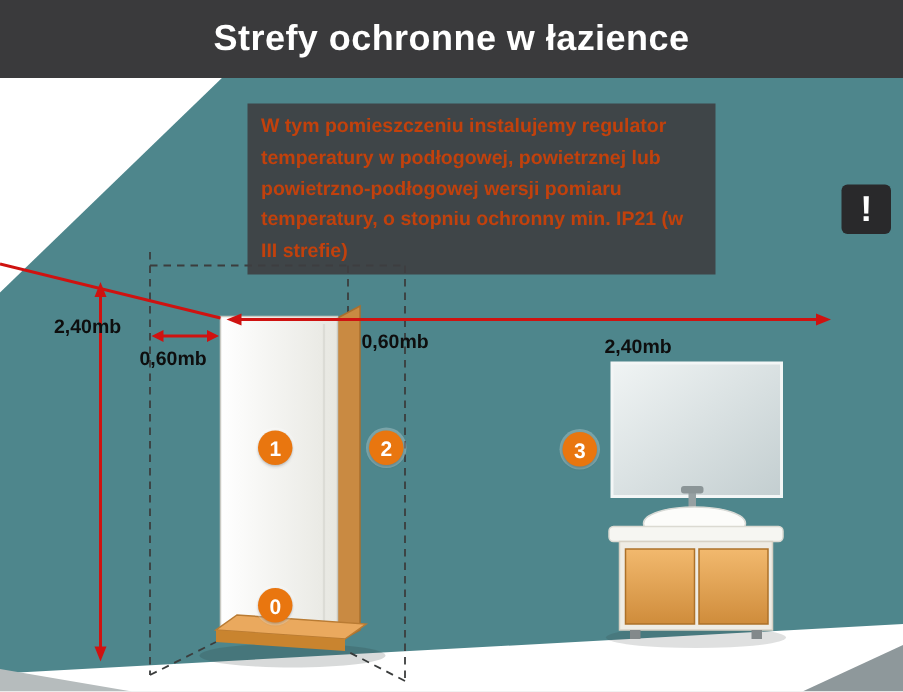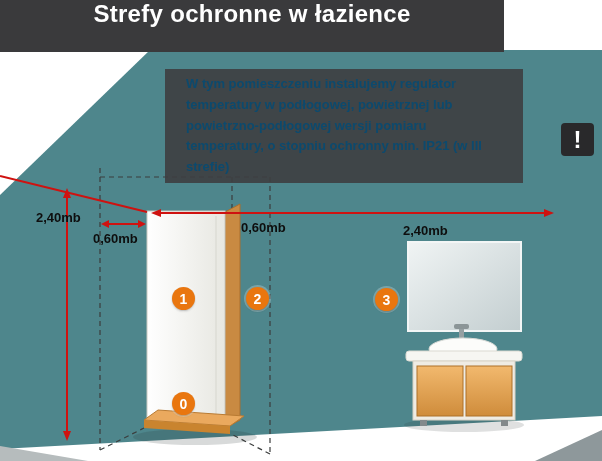--- a/index.html
+++ b/index.html
@@ -1,23 +1,23 @@
 <!DOCTYPE html>
 <html><head>
 <meta charset="utf-8">
 <style>
   *{margin:0;padding:0;box-sizing:border-box}
   body{font-family:"Liberation Sans",sans-serif;background:#dcdcdc}
   .stage{position:relative;width:602px;height:461px;overflow:hidden;background:#fff}
   .art{position:absolute;left:0;top:0}
-  .header{position:absolute;left:0;top:0;width:504px;height:52px;background:#3a3a3c;
-          display:flex;align-items:flex-start;justify-content:center;z-index:5}
+  .header{position:absolute;left:0;top:0;width:602px;height:52px;background:#3a3a3c;
+          display:flex;align-items:center;justify-content:center;z-index:5}
   .header span{color:#fff;font-size:24px;font-weight:bold;letter-spacing:.3px}
-  .infobox{position:absolute;left:165px;top:69px;width:358px;background:rgba(62,62,64,.9);
-           color:#0c4a6e;font-size:13px;font-weight:bold;line-height:1.6;padding:5px 21px;z-index:5}
+  .infobox{position:absolute;left:165px;top:69px;width:312px;background:rgba(62,62,64,.9);
+           color:#c2410c;font-size:13px;font-weight:bold;line-height:1.6;padding:5px 9px;z-index:5}
   .warn{position:absolute;left:561px;top:123px;width:33px;height:33px;background:#29292b;
         border-radius:4px;color:#fff;display:flex;align-items:center;justify-content:center;
         font-size:24px;font-weight:bold;z-index:5}
   .meas{position:absolute;font-size:13px;font-weight:bold;color:#0e0e0e;white-space:nowrap;z-index:6}
   .zone{position:absolute;width:23px;height:23px;border-radius:50%;background:#e9760f;
         box-shadow:0 0 0 2px rgba(255,255,255,.25),0 1px 2px rgba(0,0,0,.35);
         display:flex;align-items:center;justify-content:center;z-index:6}
   .zone span{color:#fff;font-size:14px;font-weight:bold}
 </style>
 </head>

